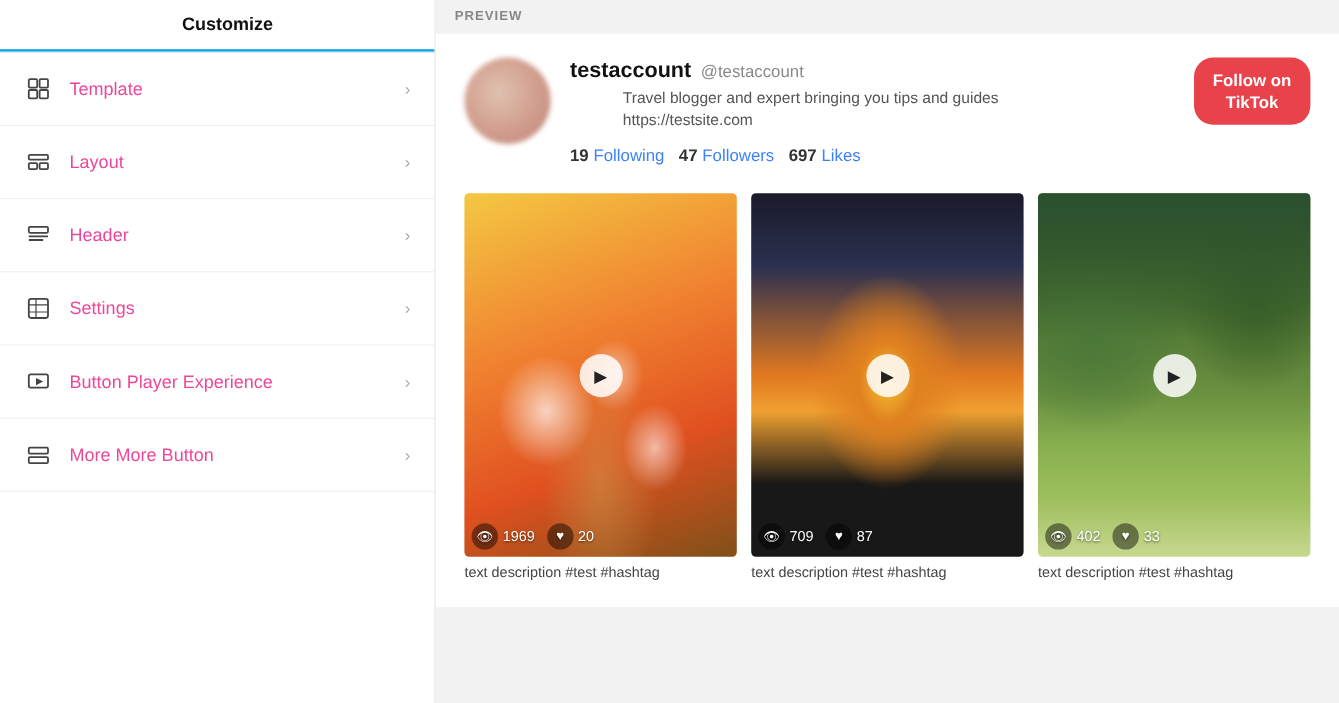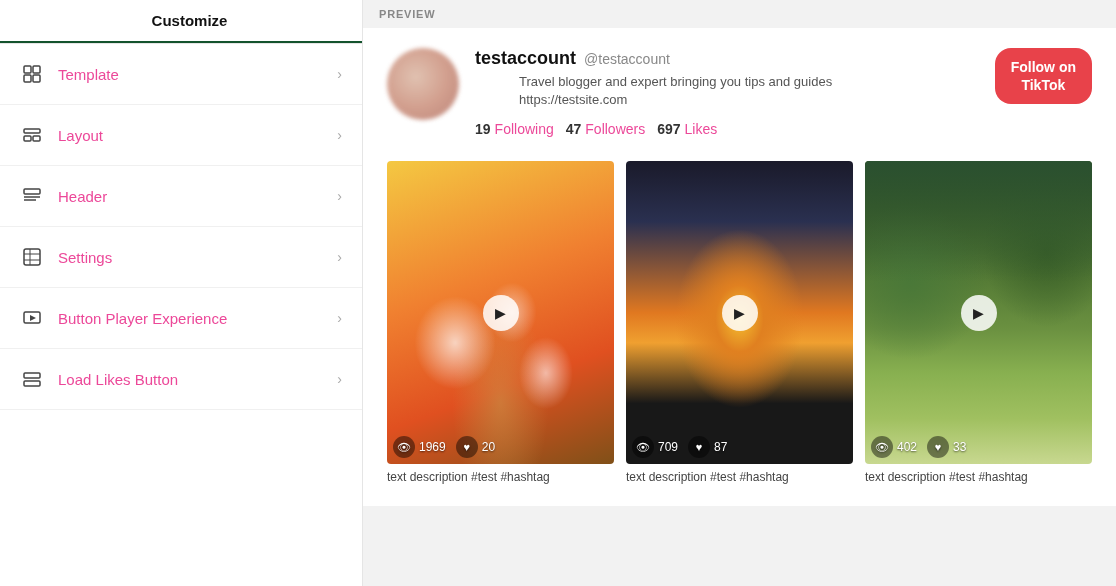--- a/index.html
+++ b/index.html
@@ -26,21 +26,21 @@
       font-weight: 500;
       cursor: pointer;
       background: #fff;
       border: none;
       color: #333;
     }
     .tab.active {
       background: #fff;
       font-weight: 700;
       color: #111;
-      border-bottom: 2px solid #14532d;
+      border-bottom: 2px solid #0ea5e9;
       padding-left: 17px;
     }
     .tab.inactive {
       color: #999;
       background: #f5f5f5;
     }
     .menu-list {
       flex: 1;
     }
     .menu-item {
@@ -129,21 +129,21 @@
       margin-bottom: 12px;
       margin-left: 44px;
     }
     .profile-stats {
       display: flex;
       gap: 4px;
       font-size: 14px;
       color: #333;
     }
     .stat-value { font-weight: 700; }
-    .stat-label { color: #ec4899; margin-right: 8px; }
+    .stat-label { color: #3b82f6; margin-right: 8px; }
     .follow-btn {
       background: #e8424a;
       color: #fff;
       border: none;
       border-radius: 16px;
       padding: 10px 16px;
       font-size: 14px;
       font-weight: 600;
       cursor: pointer;
       white-space: nowrap;
@@ -318,21 +318,21 @@
       <span class="menu-chevron">›</span>
     </div>
 
     <div class="menu-item">
       <span class="menu-icon">
         <svg width="20" height="20" viewBox="0 0 20 20" fill="none">
             <rect x="2" y="4" width="16" height="5" rx="1" stroke="#444" stroke-width="1.5"></rect>
             <rect x="2" y="12" width="16" height="5" rx="1" stroke="#444" stroke-width="1.5"></rect>
           </svg>
       </span>
-      <span class="menu-label">Load Likes Button</span>
+      <span class="menu-label">More More Button</span>
       <span class="menu-chevron">›</span>
     </div>
 
   </div>
 </div>
 
 <div class="right-panel">
   <div class="preview-header">PREVIEW</div>
   <div class="preview-content">
 

